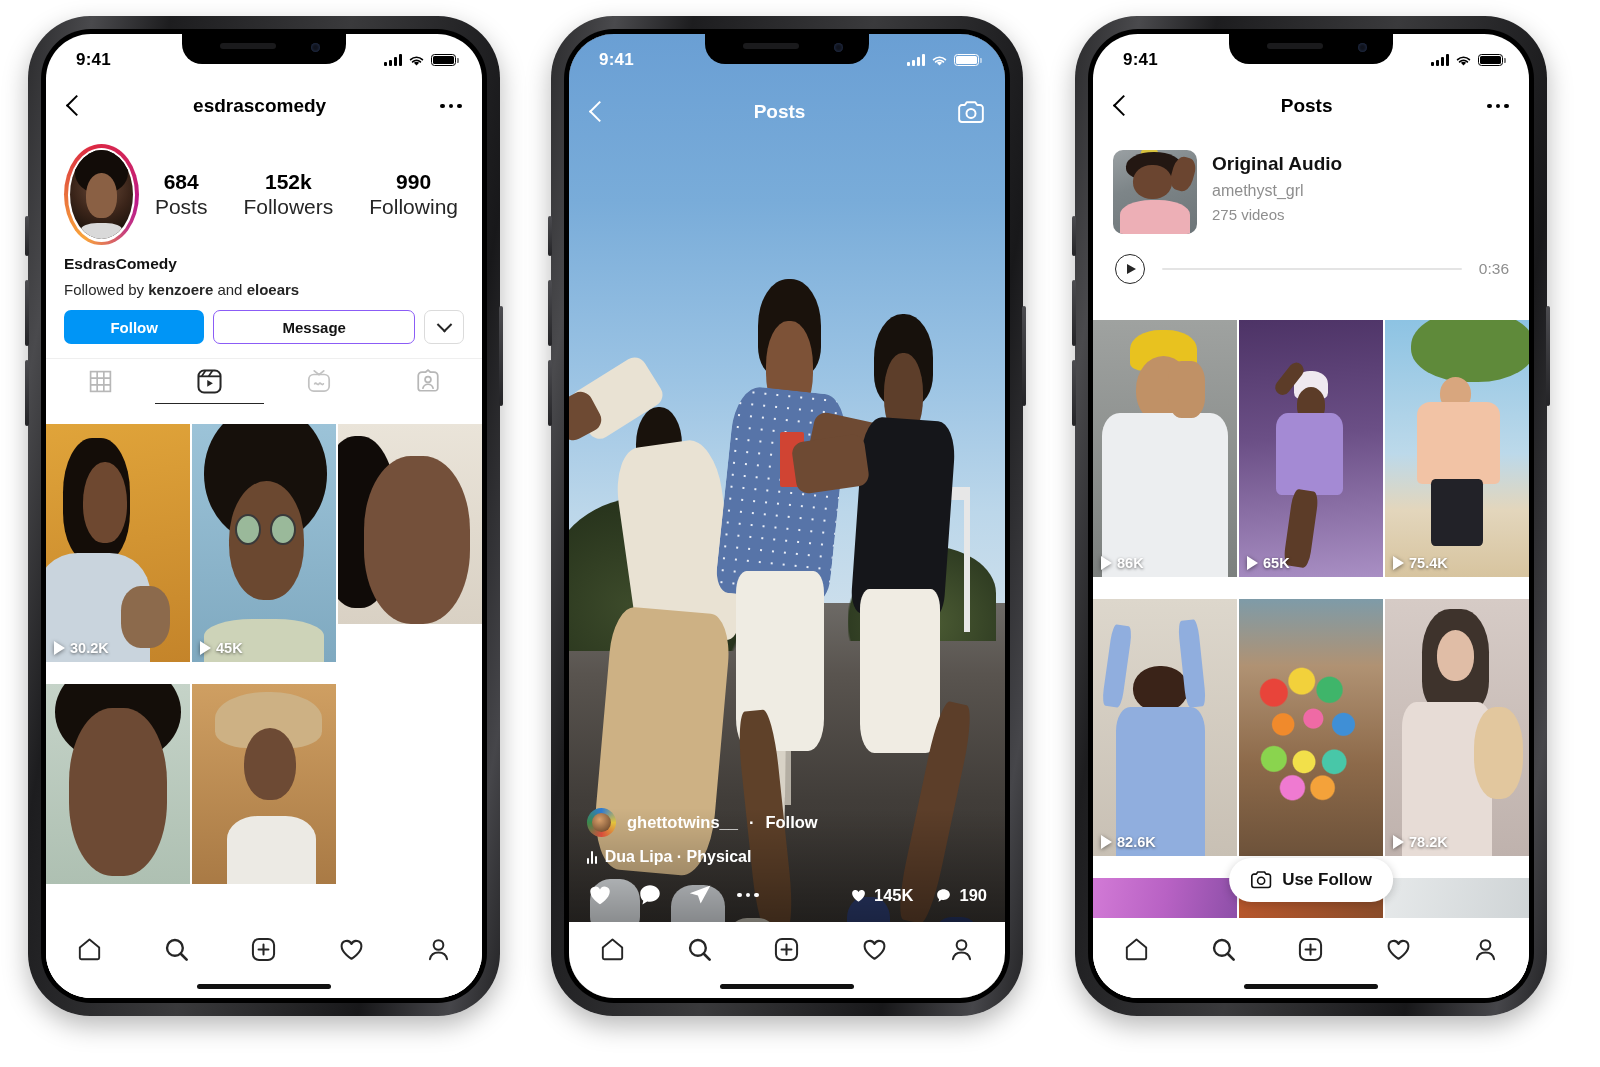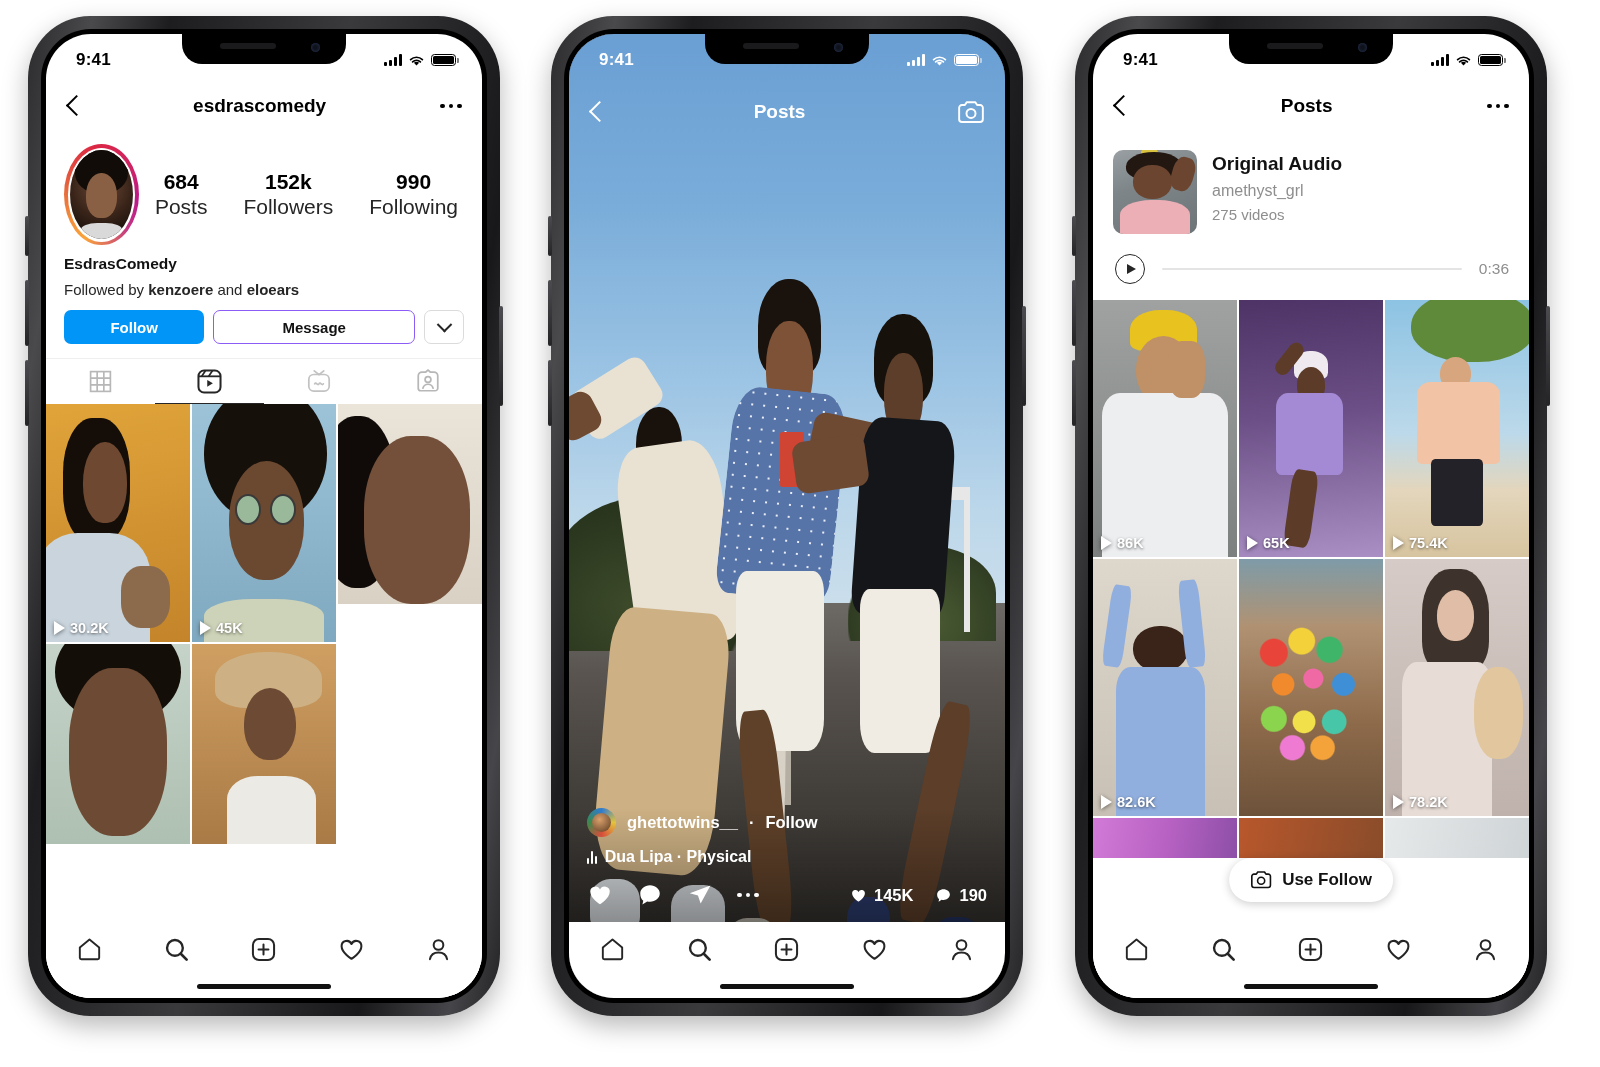--- a/index.html
+++ b/index.html
@@ -74,21 +74,21 @@
   .btn.more { width:40px; background:#fff; border:1px solid #dbdbdb; }
   .chev-dn { width:11px;height:11px;border-right:2px solid #262626;border-bottom:2px solid #262626;
      transform:rotate(45deg) translate(-2px,-2px);}
   .tabs { display:flex; margin-top:14px; border-top:1px solid #efefef; }
   .tab { flex:1; height:45px; display:flex; align-items:center; justify-content:center;
      border-bottom:1.6px solid transparent; }
   .tab.active { border-bottom-color:#262626; }
 
   
   .grid3 { display:grid; grid-template-columns:repeat(3,1fr); gap:2px; background:#fff; }
-  .tile { position:relative; overflow:hidden; }
+  .tile { position:relative; overflow:hidden;margin-top:20px; }
   .tile .vc { position:absolute; left:8px; bottom:6px; display:flex; align-items:center; gap:5px;
      color:#fff; font-size:14.5px; font-weight:600; text-shadow:0 1px 3px rgba(0,0,0,.55); z-index:4;}
   .ptri { width:0;height:0;border-left:11px solid #fff;border-top:7px solid transparent;
      border-bottom:7px solid transparent; filter:drop-shadow(0 1px 2px rgba(0,0,0,.5)); }
 
   
   .pp { position:absolute; inset:0; }
   .pp .bg { position:absolute; inset:0; }
   .pp .head { position:absolute; border-radius:50% 50% 46% 46%; }
   .pp .hairb{ position:absolute; border-radius:50%; }

